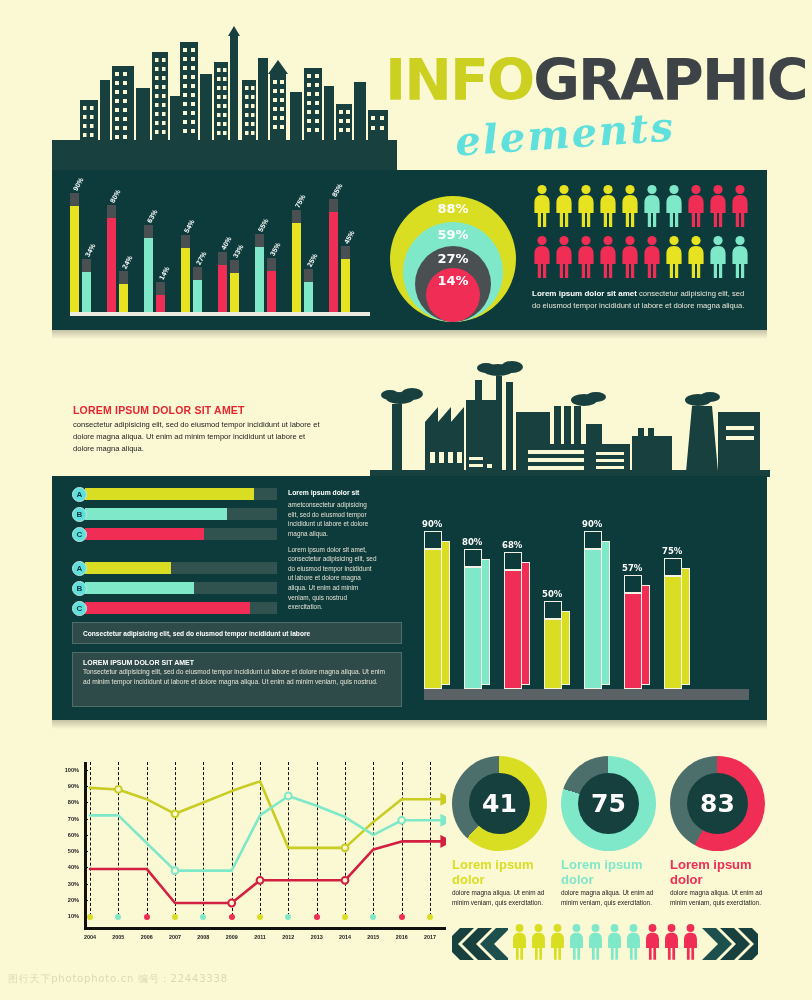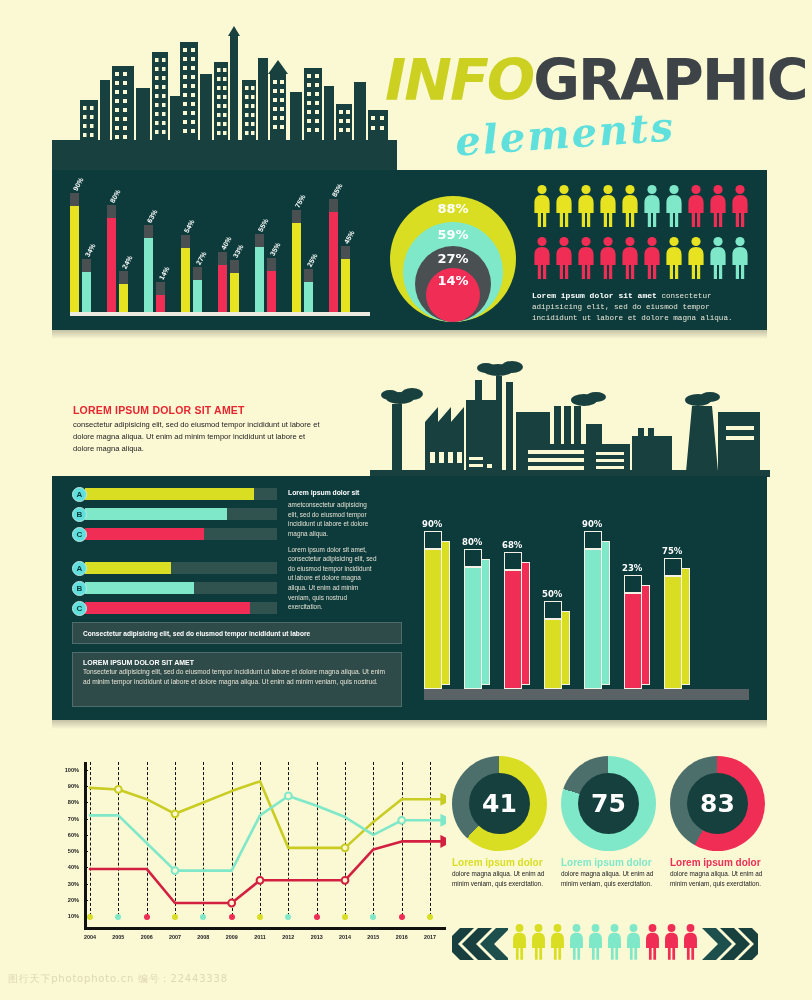--- a/index.html
+++ b/index.html
@@ -11,21 +11,21 @@
     position: relative;
   }
   .page { position:relative; width:812px; height:1000px; }
 
   
   .skyline-wrap { position:absolute; left:52px; top:22px; width:345px; height:155px; }
   .skyline { position:absolute; left:0; bottom:0; width:345px; height:155px; }
   .title-wrap { position:absolute; left:385px; top:52px; width:380px; height:110px; }
   .title-main { font-weight:bold; font-size:57px; letter-spacing:-2px; line-height:1;
     white-space:nowrap; font-family:"DejaVu Sans", sans-serif; }
-  .t-info { color:#cbd021;font-style:italic; }
+  .t-info { color:#cbd021; }
   .t-graphic { color:#3d4347; }
   .title-script { position:absolute; left:70px; top:58px; font-family:"DejaVu Serif", serif;
     font-style:italic; font-size:40px; color:#5fe0dc; letter-spacing:2px;
     transform:rotate(-4deg); font-weight:bold; }
 
   .panel-dark { position:absolute; background:#0d3b3b; }
   .panel1 { left:52px; top:170px; width:715px; height:160px; }
   .panel-shadow::after{ content:""; position:absolute; left:0; right:0; top:100%; height:9px;
     background:linear-gradient(180deg, rgba(0,0,0,.22), rgba(0,0,0,0)); }
 
@@ -39,21 +39,21 @@
   .tb-lbl{ position:absolute; left:8px; white-space:nowrap; color:#fff; font-size:7px;
     font-weight:bold; transform:rotate(-62deg); transform-origin:left bottom; }
 
   
   .circles{ position:absolute; left:388px; top:182px; width:130px; height:140px; }
   .circ{ position:absolute; border-radius:50%; display:flex; justify-content:center; }
   .circ span{ color:#fff; font-weight:bold; font-size:13px; margin-top:5px;
     font-family:"DejaVu Sans", sans-serif; }
 
   
-  .people-grid{ position:absolute; left:532px; top:184px; width:228px;font-family:Liberation Mono, monospace; }
+  .people-grid{ position:absolute; left:532px; top:184px; width:228px; }
   .prow{ display:flex; gap:2px; margin-bottom:3px; }
   .pnote{ color:#e8e6d6; font-size:7.6px; line-height:1.45; margin-top:5px; width:222px; }
   .pnote b{ color:#fff; font-size:8px; }
 
   
   .sec2-txt{ position:absolute; left:73px; top:404px; width:250px; }
   .h-red{ color:#e8252f; font-weight:bold; font-size:10.5px; letter-spacing:.2px; }
   .body-dark{ color:#222; font-size:7.6px; line-height:1.55; margin-top:3px; }
 
   .factory{ position:absolute; left:370px; top:352px; width:400px; height:125px; }
@@ -105,21 +105,21 @@
 
   
   .gauges{ position:absolute; left:452px; top:756px; width:312px; }
   .gauge-row{ display:flex; gap:14px; }
   .gauge{ width:95px; }
   .gring{ width:95px; height:95px; border-radius:50%; position:relative; }
   .ghole{ position:absolute; left:17px; top:17px; width:61px; height:61px; border-radius:50%;
     background:#16403e; display:flex; align-items:center; justify-content:center; }
   .gnum{ color:#fff; font-weight:bold; font-size:25px; font-family:"DejaVu Sans", sans-serif; }
   .gtxt{ margin-top:6px; width:98px; }
-  .gtxt b{ font-size:10px; display:block; }
+  .gtxt b{ font-size:13px; display:block; }
   .gtxt p{ color:#222; font-size:6.4px; line-height:1.5; margin-top:1px; }
 
   
   .strip{ position:absolute; left:452px; top:922px; width:312px; height:44px;
     display:flex; align-items:center; gap:3px; }
   .chev{ display:flex; }
   .watermark{ position:absolute; left:8px; top:972px; color:#ded9b2; font-size:10px;
     letter-spacing:.8px; font-family:"DejaVu Sans", sans-serif; }
 </style>
 </head>
@@ -630,21 +630,21 @@
       <div class="b3" style="left: 160px; height: 158px; width: 28px;">
         <div class="b3-side" style="height:144px;background:#7fe8c9;"></div>
         <div class="b3-front" style="height:140px;background:#7fe8c9;"></div>
         <div class="b3-front" style="height:18px;bottom:140px;background:#0d3b3b;"></div>
         <div class="b3-val">90%</div>
       </div>
       <div class="b3" style="left: 200px; height: 114px; width: 28px;">
         <div class="b3-side" style="height:100px;background:#ef2d55;"></div>
         <div class="b3-front" style="height:96px;background:#ef2d55;"></div>
         <div class="b3-front" style="height:18px;bottom:96px;background:#0d3b3b;"></div>
-        <div class="b3-val">23%</div>
+        <div class="b3-val">57%</div>
       </div>
       <div class="b3" style="left: 240px; height: 131px; width: 28px;">
         <div class="b3-side" style="height:117px;background:#d9de22;"></div>
         <div class="b3-front" style="height:113px;background:#d9de22;"></div>
         <div class="b3-front" style="height:18px;bottom:113px;background:#0d3b3b;"></div>
         <div class="b3-val">75%</div>
       </div>
     </div>
 
   <div class="nbox nbox1">

